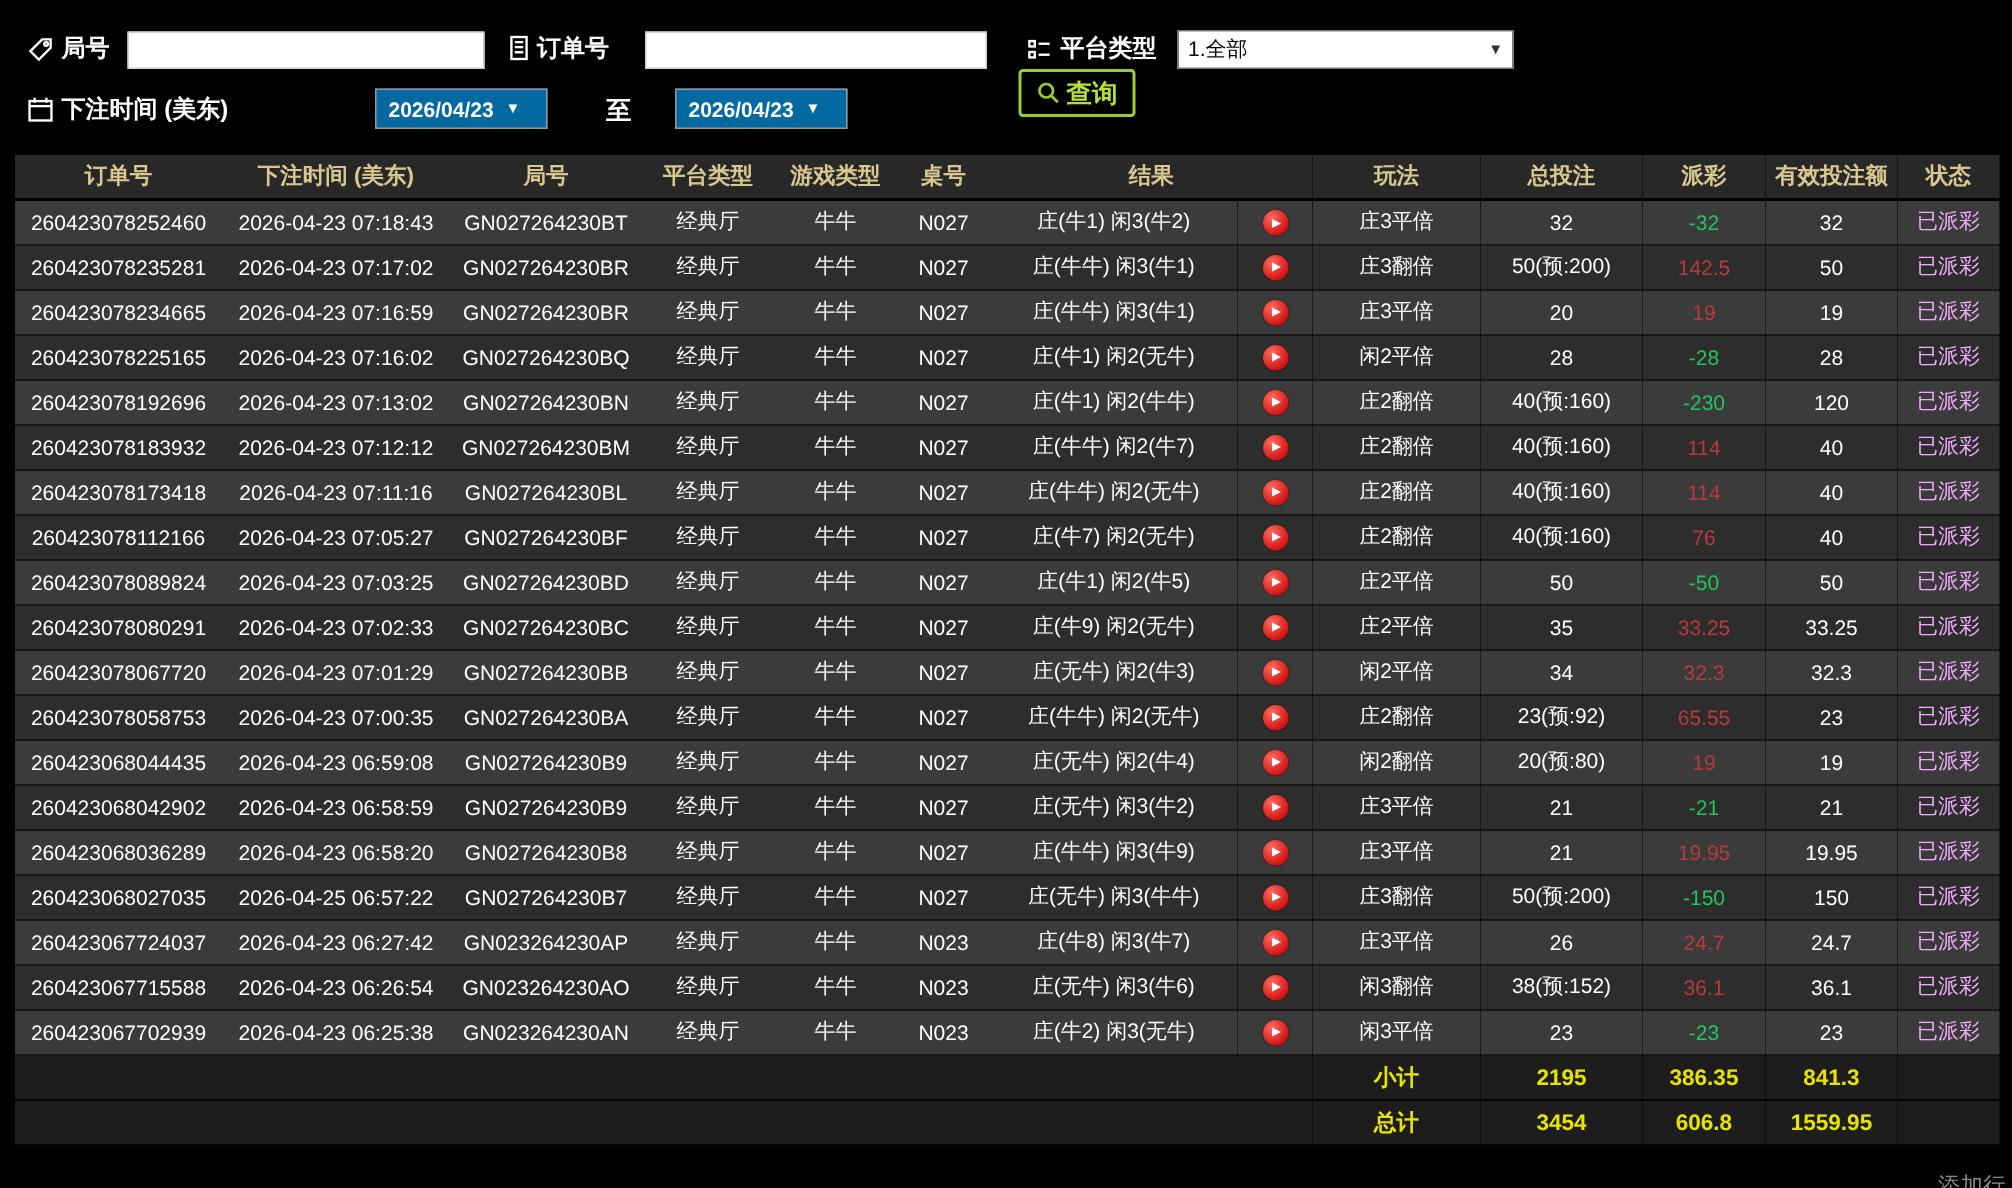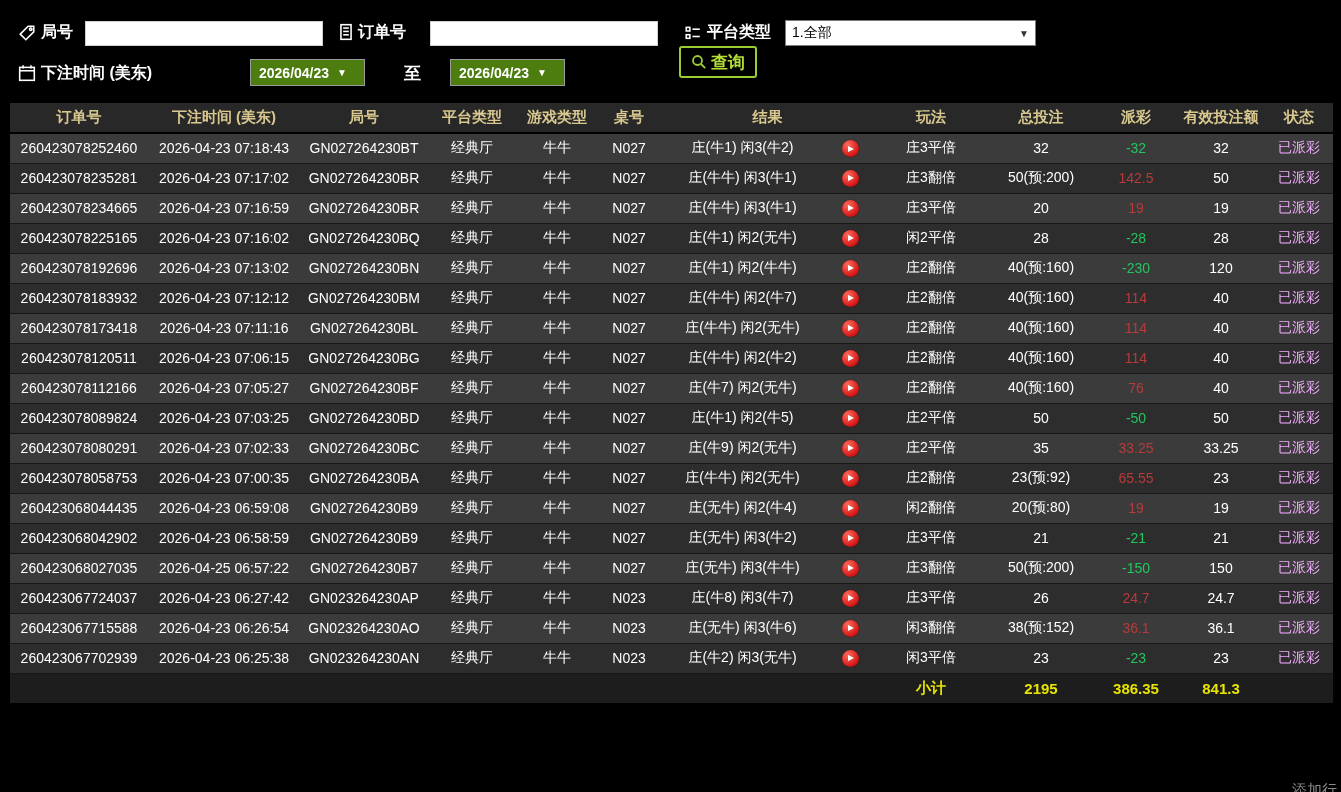--- a/index.html
+++ b/index.html
@@ -31,21 +31,21 @@
     font-size:14px; padding:0 6px; outline:none;
   }
   .fselect {
     position:absolute; height:26px; background:#fff; border:1px solid #7a7a7a;
     color:#000; font-size:14px; display:flex; align-items:center;
     padding:0 6px; cursor:default;
   }
   .fselect .sel-arrow { margin-left:auto; font-size:10px; color:#333; padding-left:6px; }
 
   .fdate {
-    position:absolute; height:27px; background:#4d7c0f; border:1px solid #9a9a9a;
+    position:absolute; height:27px; background:#0369a1; border:1px solid #9a9a9a;
     color:#fff; font-size:14px; font-weight:bold;
     display:flex; align-items:center; padding:0 8px; cursor:default;
   }
   .fdate .date-arrow { margin-left:8px; font-size:10px; color:#fff; }
 
   .query-btn {
     position:absolute; height:32px; background:#000;
     border:2px solid #9acd32; border-radius:3px;
     color:#b4e036; font-size:17px; font-weight:bold;
     display:flex; align-items:center; gap:4px; padding:0 10px; cursor:pointer;
@@ -131,21 +131,21 @@
 
   <span class="ficon" style="left:684px; top:24px;">
     <svg width="18" height="18" viewBox="0 0 16 16" fill="none" stroke="#fff" stroke-width="1.4">
       <rect x="2" y="3" width="3.2" height="3.2"></rect>
       <line x1="7.5" y1="4.6" x2="14" y2="4.6"></line>
       <rect x="2" y="9.5" width="3.2" height="3.2"></rect>
       <line x1="7.5" y1="11.1" x2="14" y2="11.1"></line>
     </svg>
   </span>
   <span class="flabel" style="left:707px; top:22px;">平台类型</span>
-  <div class="fselect" style="left:785px; top:20px; width:251px;">
+  <div class="fselect" style="left:785px; top:20px; width:224px;">
     <span>1.全部</span>
     <span class="sel-arrow">▼</span>
   </div>
 
   <span class="ficon" style="left:18px; top:64px;">
     <svg width="18" height="18" viewBox="0 0 16 16" fill="none" stroke="#fff" stroke-width="1.4">
       <rect x="1.5" y="3" width="13" height="11.5"></rect>
       <line x1="1.5" y1="6" x2="14.5" y2="6"></line>
       <line x1="4.5" y1="1" x2="4.5" y2="4"></line>
       <line x1="11.5" y1="1" x2="11.5" y2="4"></line>
@@ -342,39 +342,20 @@
             <span class="play-tri"></span>
           </span>
     </td>
     <td>庄2翻倍</td>
     <td>40(预:160)</td>
     <td class="payout pos">114</td>
     <td>40</td>
     <td class="status">已派彩</td>
   </tr>
 
-  <tr>
-    <td>260423078120511</td>
-    <td>2026-04-23 07:06:15</td>
-    <td>GN027264230BG</td>
-    <td>经典厅</td>
-    <td>牛牛</td>
-    <td>N027</td>
-    <td>庄(牛牛) 闲2(牛2)</td>
-    <td>
-      <span class="play-btn">
-            <span class="play-tri"></span>
-          </span>
-    </td>
-    <td>庄2翻倍</td>
-    <td>40(预:160)</td>
-    <td class="payout pos">114</td>
-    <td>40</td>
-    <td class="status">已派彩</td>
-  </tr>
 
   <tr>
     <td>260423078112166</td>
     <td>2026-04-23 07:05:27</td>
     <td>GN027264230BF</td>
     <td>经典厅</td>
     <td>牛牛</td>
     <td>N027</td>
     <td>庄(牛7) 闲2(无牛)</td>
     <td>
@@ -422,20 +403,39 @@
             <span class="play-tri"></span>
           </span>
     </td>
     <td>庄2平倍</td>
     <td>35</td>
     <td class="payout pos">33.25</td>
     <td>33.25</td>
     <td class="status">已派彩</td>
   </tr>
 
+  <tr>
+    <td>260423078067720</td>
+    <td>2026-04-23 07:01:29</td>
+    <td>GN027264230BB</td>
+    <td>经典厅</td>
+    <td>牛牛</td>
+    <td>N027</td>
+    <td>庄(无牛) 闲2(牛3)</td>
+    <td>
+      <span class="play-btn">
+            <span class="play-tri"></span>
+          </span>
+    </td>
+    <td>闲2平倍</td>
+    <td>34</td>
+    <td class="payout pos">32.3</td>
+    <td>32.3</td>
+    <td class="status">已派彩</td>
+  </tr>
 
   <tr>
     <td>260423078058753</td>
     <td>2026-04-23 07:00:35</td>
     <td>GN027264230BA</td>
     <td>经典厅</td>
     <td>牛牛</td>
     <td>N027</td>
     <td>庄(牛牛) 闲2(无牛)</td>
     <td>
@@ -483,20 +483,39 @@
             <span class="play-tri"></span>
           </span>
     </td>
     <td>庄3平倍</td>
     <td>21</td>
     <td class="payout neg">-21</td>
     <td>21</td>
     <td class="status">已派彩</td>
   </tr>
 
+  <tr>
+    <td>260423068036289</td>
+    <td>2026-04-23 06:58:20</td>
+    <td>GN027264230B8</td>
+    <td>经典厅</td>
+    <td>牛牛</td>
+    <td>N027</td>
+    <td>庄(牛牛) 闲3(牛9)</td>
+    <td>
+      <span class="play-btn">
+            <span class="play-tri"></span>
+          </span>
+    </td>
+    <td>庄3平倍</td>
+    <td>21</td>
+    <td class="payout pos">19.95</td>
+    <td>19.95</td>
+    <td class="status">已派彩</td>
+  </tr>
 
   <tr>
     <td>260423068027035</td>
     <td>2026-04-25 06:57:22</td>
     <td>GN027264230B7</td>
     <td>经典厅</td>
     <td>牛牛</td>
     <td>N027</td>
     <td>庄(无牛) 闲3(牛牛)</td>
     <td>
@@ -573,16 +592,24 @@
 </tbody>
   <tbody class="summary">
     <tr>
       <td colspan="8"></td>
       <td>小计</td>
       <td>2195</td>
       <td>386.35</td>
       <td>841.3</td>
       <td></td>
     </tr>
+    <tr>
+      <td colspan="8"></td>
+      <td>总计</td>
+      <td>3454</td>
+      <td>606.8</td>
+      <td>1559.95</td>
+      <td></td>
+    </tr>
   </tbody>
 </table>
 
 <div class="corner-text">添加行</div>
 
 </body></html>

